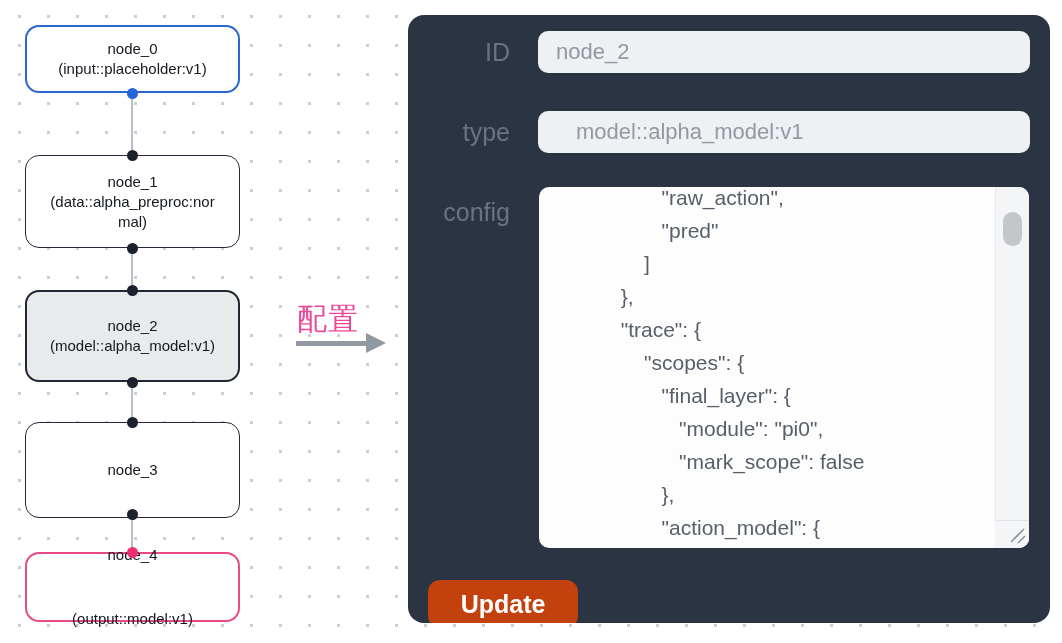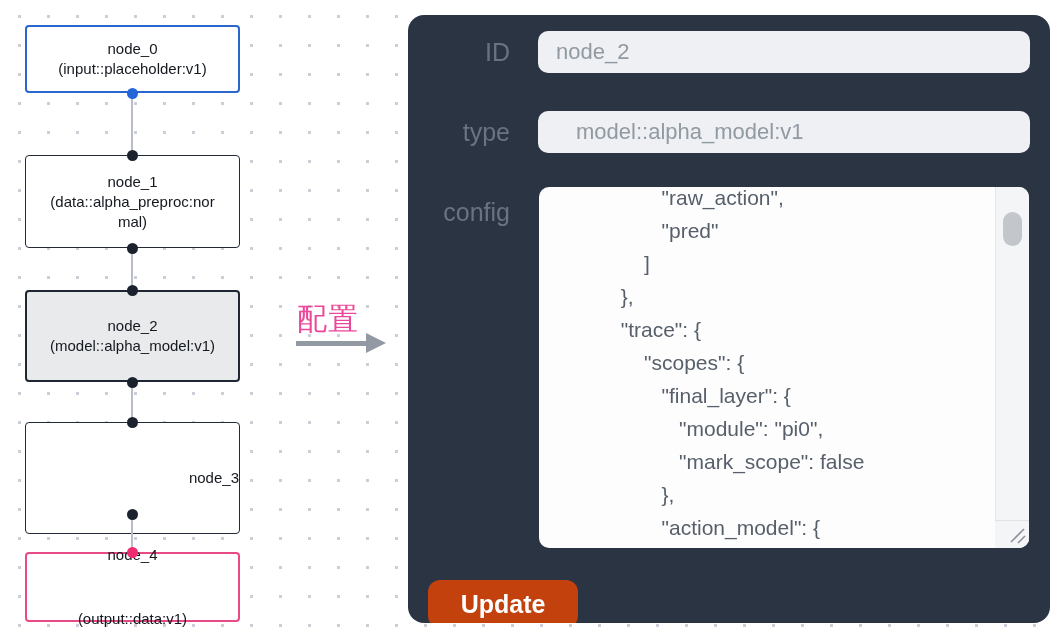--- a/index.html
+++ b/index.html
@@ -10,21 +10,21 @@
     background-color:#ffffff;
     background-image:radial-gradient(circle, #cbd0d8 1.6px, transparent 1.9px);
     background-size:29px 29px;
     background-position:5px 2px;
     overflow:hidden;
   }
 
   
   .node {
     position:absolute; left:25px; width:215px;
-    background:#ffffff; border:1.5px solid #232937; border-radius:4px;
+    background:#ffffff; border:1.5px solid #232937; border-radius:14px;
     display:flex; flex-direction:column; justify-content:center; align-items:center;
     text-align:center; color:#14181f; font-size:15px; line-height:20px; font-weight:500;
   }
   .node .ntype { max-width:170px; word-break:break-all; }
   .node.v-input    { border:2px solid #2a66cf; }
   .node.v-selected { border:2.5px solid #202634; background:#e9eaec; }
   .node.v-output   { border:2px solid #e84a86;gap:44px; }
 
   .edge { position:absolute; left:131px; width:2px; background:#b9bec6; }
   .port { position:absolute; left:126.5px; width:11px; height:11px; border-radius:50%; background:#1c212e; }
@@ -97,29 +97,29 @@
 
   <div class="edge" style="top:248px; height:42px;"></div>
 
   <div class="node v-selected" style="top:290px; height:92px;">
     <div class="nid">node_2</div>
     <div class="ntype">(model::alpha_model:v1)</div>
   </div>
 
   <div class="edge" style="top:382px; height:40px;"></div>
 
-  <div class="node" style="top:422px; height:112px;align-items:flex-end;">
+  <div class="node" style="top:422px; height:96px;">
     <div class="nid">node_3</div>
   </div>
 
   <div class="edge" style="top:514px; height:38px;"></div>
 
   <div class="node v-output" style="top:552px; height:70px;">
     <div class="nid">node_4</div>
-    <div class="ntype">(output::data:v1)</div>
+    <div class="ntype">(output::model:v1)</div>
   </div>
 
   <div class="port p-blue" style="top:87.5px;"></div>
   <div class="port" style="top:149.5px;"></div>
   <div class="port" style="top:242.5px;"></div>
   <div class="port" style="top:284.5px;"></div>
   <div class="port" style="top:376.5px;"></div>
   <div class="port" style="top:416.5px;"></div>
   <div class="port" style="top:508.5px;"></div>
   <div class="port p-pink" style="top:546.5px;"></div>

